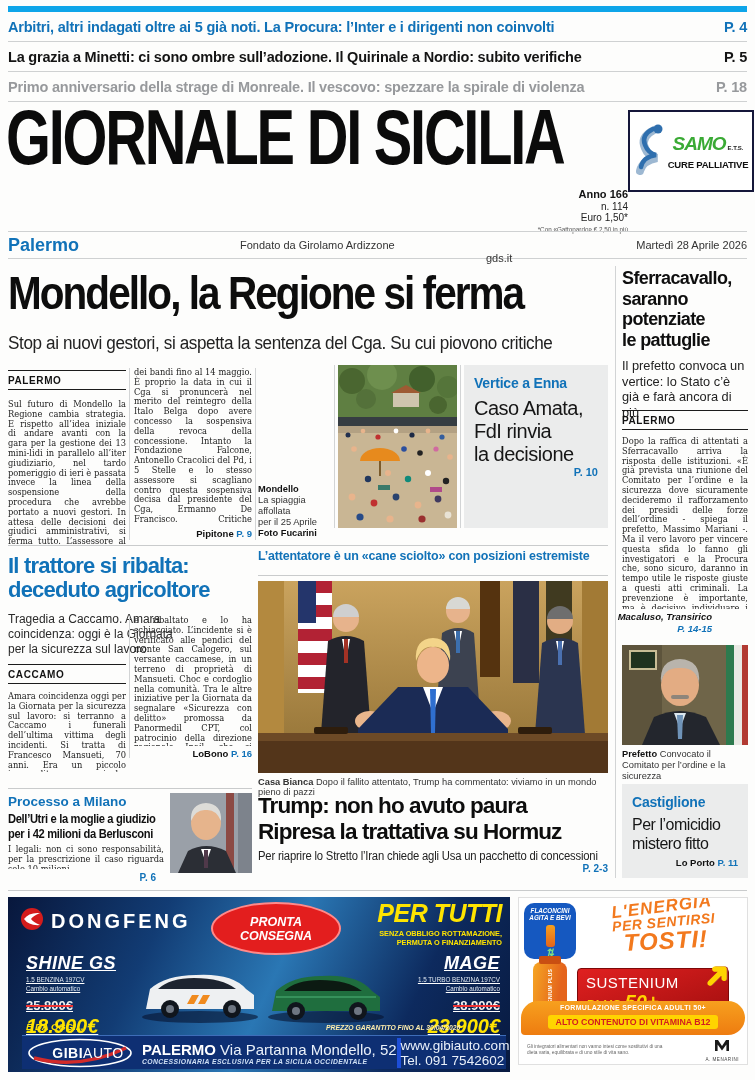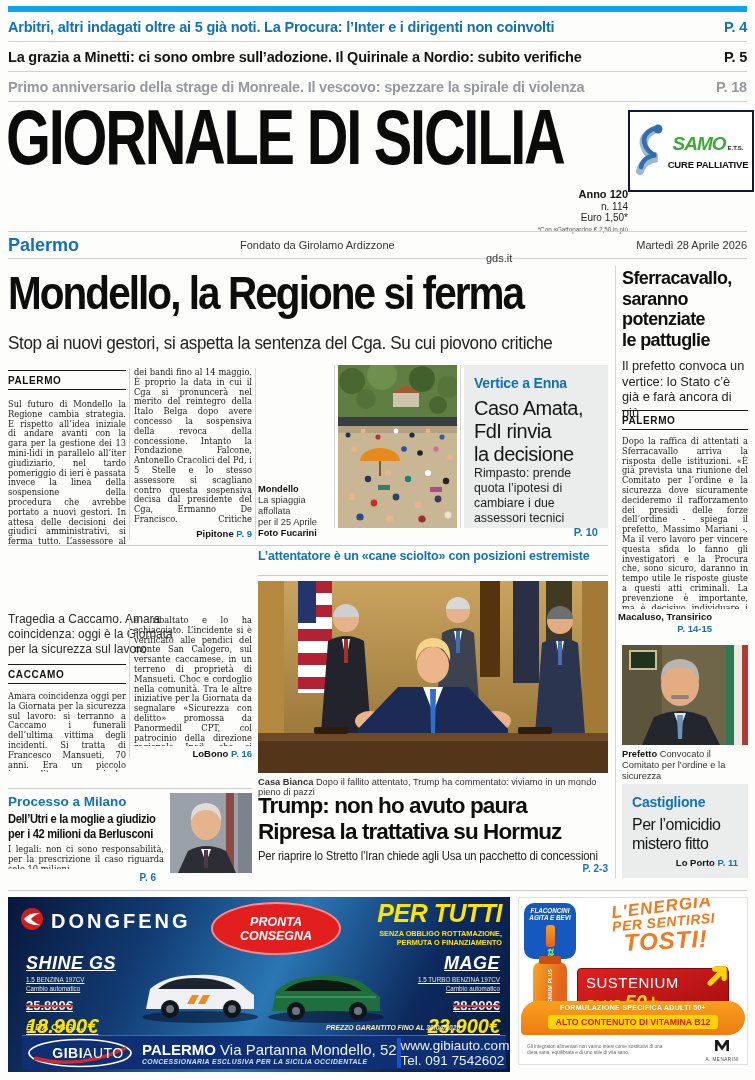--- a/index.html
+++ b/index.html
@@ -68,21 +68,21 @@
   .enna-box .box-headline{font-size:20px;line-height:23px;margin-top:6px;}
   .enna-body{font-size:12.3px;line-height:15px;color:#222;margin-top:auto;}
   .box-page{color:#1172b8;font-weight:800;font-size:11px;text-align:right;}
 
   
   .sb-headline{left:622px;top:268px;width:130px;font-size:18px;line-height:20.5px;font-weight:800;
       letter-spacing:-0.6px;color:#0e0e0e;}
   .sb-subhead{left:622px;top:358px;width:128px;font-size:12.8px;line-height:15.5px;color:#222;}
   .sb-kicker{left:622px;top:410px;width:126px;}
   .sb-body{left:622px;top:437px;width:126px;height:172px;}
-  .sb-byline{left:586px;top:611px;width:126px;line-height:12px;}
+  .sb-byline{left:586px;top:611px;width:126px;line-height:12px;font-style:italic;}
   .pref-photo{left:622px;top:645px;width:126px;height:100px;}
   .pref-caption{left:622px;top:749px;width:126px;}
   .cast-box{left:622px;top:784px;width:126px;height:94px;}
   .cast-box .box-headline{font-size:16.5px;line-height:19px;margin-top:5px;transform:scaleX(.97);transform-origin:left top;}
   .cast-byline{margin-top:auto;}
 
   
   .trat-headline{left:8px;top:554px;width:260px;color:#1172b8;font-weight:800;font-size:22px;
       line-height:24px;letter-spacing:-0.8px;}
   .trat-subhead{left:8px;top:612px;width:166px;font-size:12px;line-height:15px;color:#2a2a2a;}
@@ -209,21 +209,21 @@
         <path d="M21,7 q-12,6 -8,16 q3,8 11,10 q-13,2 -15,12" stroke="#2f6fae" stroke-width="4.5" fill="none" stroke-linecap="round"></path>
         <circle cx="26" cy="7" r="4.5" fill="#2f6fae"></circle>
       </svg>
     </span>
     <span class="samo-r">
       <span class="samo-brand">SAMO</span><span class="samo-ets">E.T.S.</span>
       <span class="samo-tag" style="display:block">CURE PALLIATIVE</span>
     </span>
   </div>
   <div class="issue">
-    <div class="i1">Anno 120</div>
+    <div class="i1">Anno 166</div>
     <div class="i2">n. 114</div>
     <div class="i2">Euro 1,50*</div>
     <div class="i3">*Con «Gattopardo» € 2,50 in più</div>
   </div>
 
   <div class="dateline">
     <span class="dl-city">Palermo</span>
     <span class="dl-founder">Fondato da Girolamo Ardizzone</span>
     <span class="dl-site">gds.it</span>
     <span class="dl-date">Martedì 28 Aprile 2026</span>
@@ -290,21 +290,20 @@
         <rect x="40" y="120" width="12" height="5" fill="#3a7a6a"></rect>
           <rect x="92" y="122" width="12" height="5" fill="#b04a8a"></rect>
       </g>
     </svg>
   </div>
   <div class="abs gray-box enna-box">
     <div class="box-kicker">Vertice a Enna</div>
     <div class="box-headline pl">Caso Amata,
 FdI rinvia
 la decisione</div>
-    <div class="enna-body">Rimpasto: prende quota l’ipotesi di cambiare i due assessori tecnici</div>
     <div class="box-page">P. 10</div>
   </div>
 
   <div class="hl-v" style="left:129px;top:368px;height:172px;"></div>
   <div class="hl-v" style="left:255px;top:368px;height:172px;"></div>
   <div class="hl-v" style="left:334px;top:365px;height:163px;"></div>
   <div class="hl-v" style="left:460px;top:365px;height:163px;"></div>
   <div class="hl-v" style="left:615px;top:266px;height:612px;"></div>
   <div class="hl-h" style="left:8px;top:545px;width:600px;"></div>
 
@@ -342,20 +341,22 @@
   <div class="abs gray-box cast-box">
     <div class="box-kicker">Castiglione</div>
     <div class="box-headline pl">Per l’omicidio
 mistero fitto</div>
     <div class="byline cast-byline">
       <span>Lo Porto</span>
       <span class="pg">P. 11</span>
     </div>
   </div>
 
+  <div class="abs trat-headline pl">Il trattore si ribalta:
+deceduto agricoltore</div>
   <div class="abs trat-subhead">Tragedia a Caccamo. Amara coincidenza: oggi è la Giornata per la sicurezza sul lavoro</div>
   <div class="abs kicker trat-kicker">CACCAMO</div>
   <div class="abs serif-body trat-col1">Amara coincidenza oggi per la Giornata per la sicurezza sul lavoro: si terranno a Caccamo i funerali dell’ultima vittima degli incidenti. Si tratta di Francesco Mansueti, 70 anni. Era un piccolo imprenditore agricolo: stava lavorando sul suo trattore che si</div>
   <div class="abs serif-body trat-col2">è ribaltato e lo ha schiacciato. L’incidente si è verificato alle pendici del monte San Calogero, sul versante caccamese, in un terreno di proprietà di Mansueti. Choc e cordoglio nella comunità. Tra le altre iniziative per la Giornata da segnalare «Sicurezza con delitto» promossa da Panormedil CPT, col patrocinio della direzione regionale Inail, che si svolgerà dalle 9 nella sede di Panormedil CPT, via Borremans 17 a Palermo.</div>
   <div class="abs byline trat-byline">
     <span>LoBono</span>
     <span class="pg">P. 16</span>
   </div>
   <div class="hl-v" style="left:129px;top:616px;height:142px;"></div>
   <div class="hl-h" style="left:8px;top:788px;width:244px;"></div>

